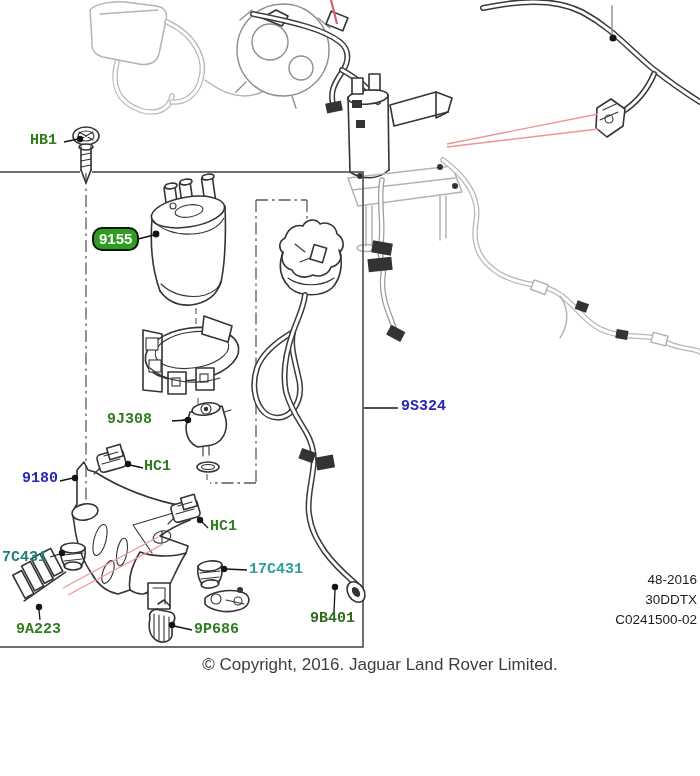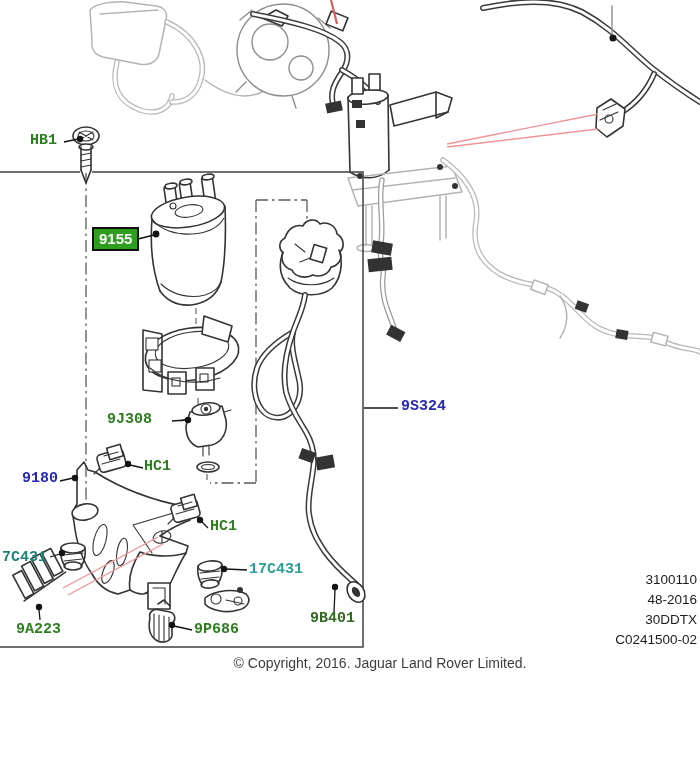--- a/index.html
+++ b/index.html
@@ -31,21 +31,21 @@
   .c-blue{color:var(--c-blue);}
   .c-teal{color:var(--c-teal);}
   .c-lteal{color:var(--c-lteal);}
   .lbl-box{position:absolute;background:var(--c-boxbg);color:var(--c-boxtx);
            border:2px solid #101010;font-weight:bold;font-size:15px;
            padding:1px 5px 2px 5px;line-height:17px;}
   .refblock{position:absolute;right:3px;top:570px;width:130px;text-align:right;
             font-size:13.5px;line-height:20px;color:#1c1c1c;}
   .refblock div{height:20px;}
   .copyright{position:absolute;left:170px;top:655px;width:420px;text-align:center;
-             font-size:14px;color:#3d3d3d;}
+             font-size:17px;color:#3d3d3d;}
 </style>
 </head>
 <body>
 
 <div id="stage">
 
   <svg width="700" height="776" viewBox="0 0 700 776">
 
     <g>
       <path class="ln-l" d="M90,10 C95,4 110,1 125,2 L156,6 C164,7 168,12 166,20 L159,54 C157,62 149,66 139,64 L103,57 C95,55 91,49 92,41 Z"></path>
@@ -312,21 +312,21 @@
       <path class="leader" d="M192,630 L174,626"></path>
         <circle class="dot" cx="172" cy="625" r="3.2"></circle>
       <path class="leader" d="M334,612 L335,590"></path>
         <circle class="dot" cx="335" cy="587" r="3.2"></circle>
       <path class="leader" d="M398,408 L364,408"></path>
     </g>
   </svg>
 
   <div class="lbl c-green" style="left:30px;top:132px;">HB1</div>
 
-  <div class="lbl-box" style="left:92px;top:227px;">9155</div>
+  <div class="lbl-box" style="left:92px;top:227px;border-radius:10px;">9155</div>
 
   <div class="lbl c-green" style="left:107px;top:411px;">9J308</div>
 
   <div class="lbl c-green" style="left:144px;top:458px;">HC1</div>
 
   <div class="lbl c-green" style="left:210px;top:518px;">HC1</div>
 
   <div class="lbl c-blue" style="left:22px;top:470px;">9180</div>
 
   <div class="lbl c-teal" style="left:2px;top:549px;">7C431</div>
@@ -337,21 +337,20 @@
 
   <div class="lbl c-green" style="left:194px;top:621px;">9P686</div>
 
   <div class="lbl c-dgreen" style="left:310px;top:610px;">9B401</div>
 
   <div class="lbl c-blue" style="left:401px;top:398px;text-align:center;">9S324</div>
 
   <div class="lbl c-green" style="left:601px;top:-13px;font-size:16px;">9289</div>
 
   <div class="refblock">
-    <div>3100110</div>
     <div>48-2016</div>
     <div>30DDTX</div>
     <div>C0241500-02</div>
   </div>
 
   <div class="copyright">© Copyright, 2016. Jaguar Land Rover Limited.</div>
 
 </div>
 
 </body></html>

